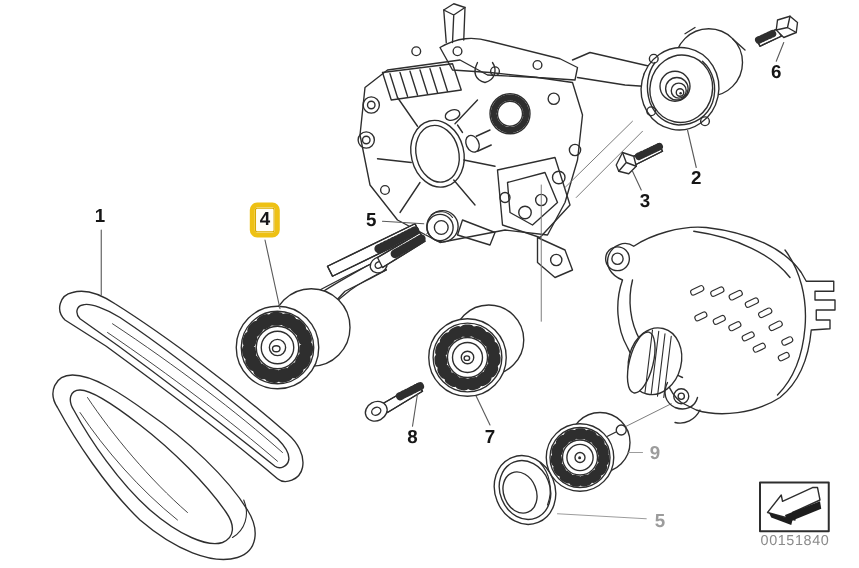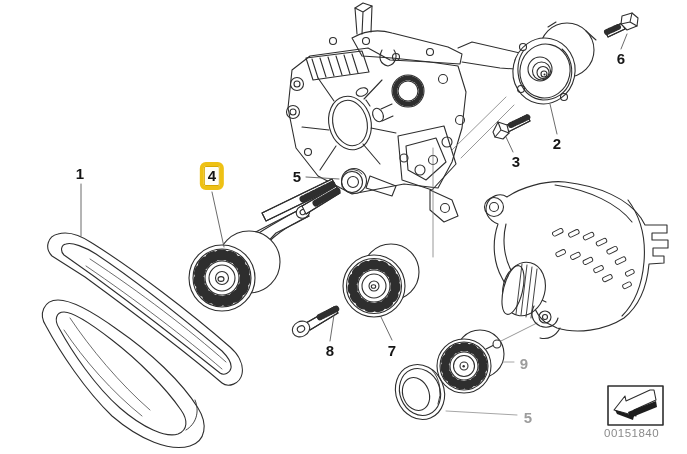--- a/index.html
+++ b/index.html
@@ -12,21 +12,21 @@
     position:absolute;transform:translate(-50%,-50%);
     font-weight:bold;font-size:15px;line-height:1;color:#161616;
     letter-spacing:0;cursor:pointer;user-select:none;
   }
   .callout.muted{color:#9c9c9c;}
   .callout.highlight{
     background:#fffef6;border:4px solid #eec114;border-radius:6px;
     padding:2px 4px 3px 4px;box-shadow:0 0 0 1px #d8a900 inset;
   }
   #image-number{
-    position:absolute;left:604px;top:427px;width:64px;text-align:left;
+    position:absolute;left:604px;top:427px;width:64px;text-align:center;
     font-size:11.5px;color:#8b8b8b;letter-spacing:.5px;
   }
 </style>
 </head>
 <body>
 
 <div id="stage">
 
   <svg id="art" width="687" height="454" viewBox="0 0 687 454" stroke="#2e2e2e" fill="none" stroke-width="1.1" stroke-linejoin="round" stroke-linecap="round">
 

